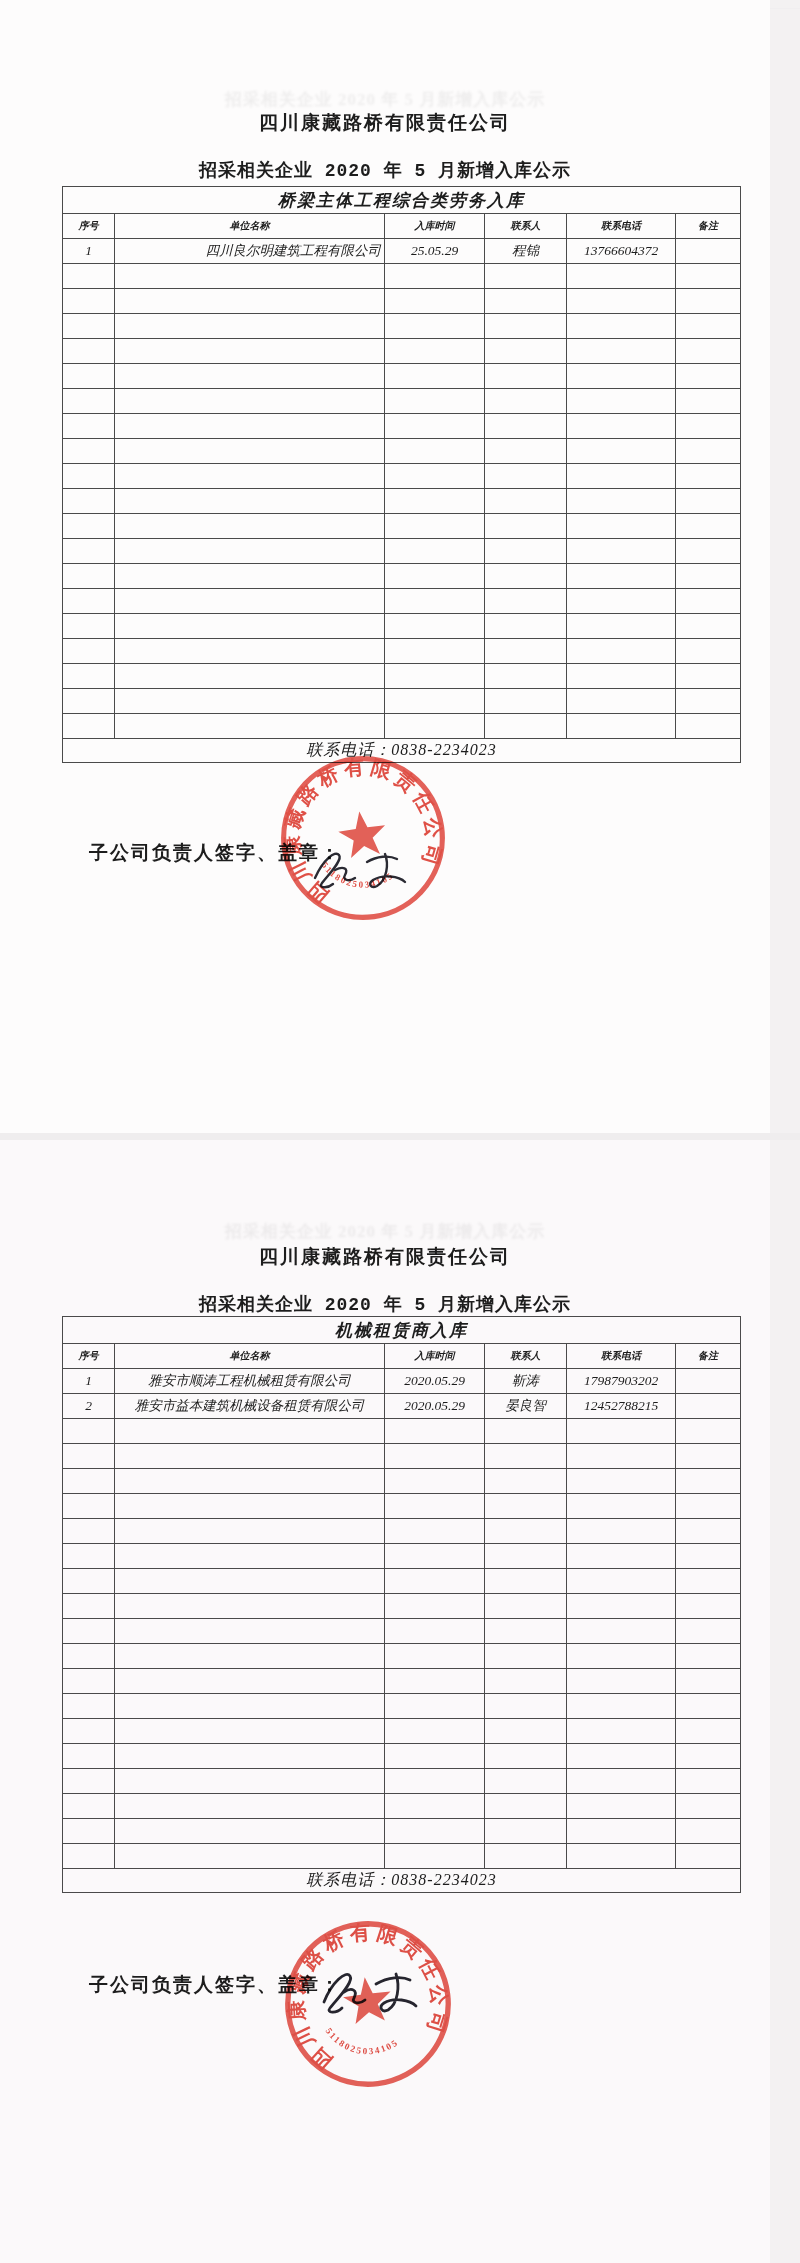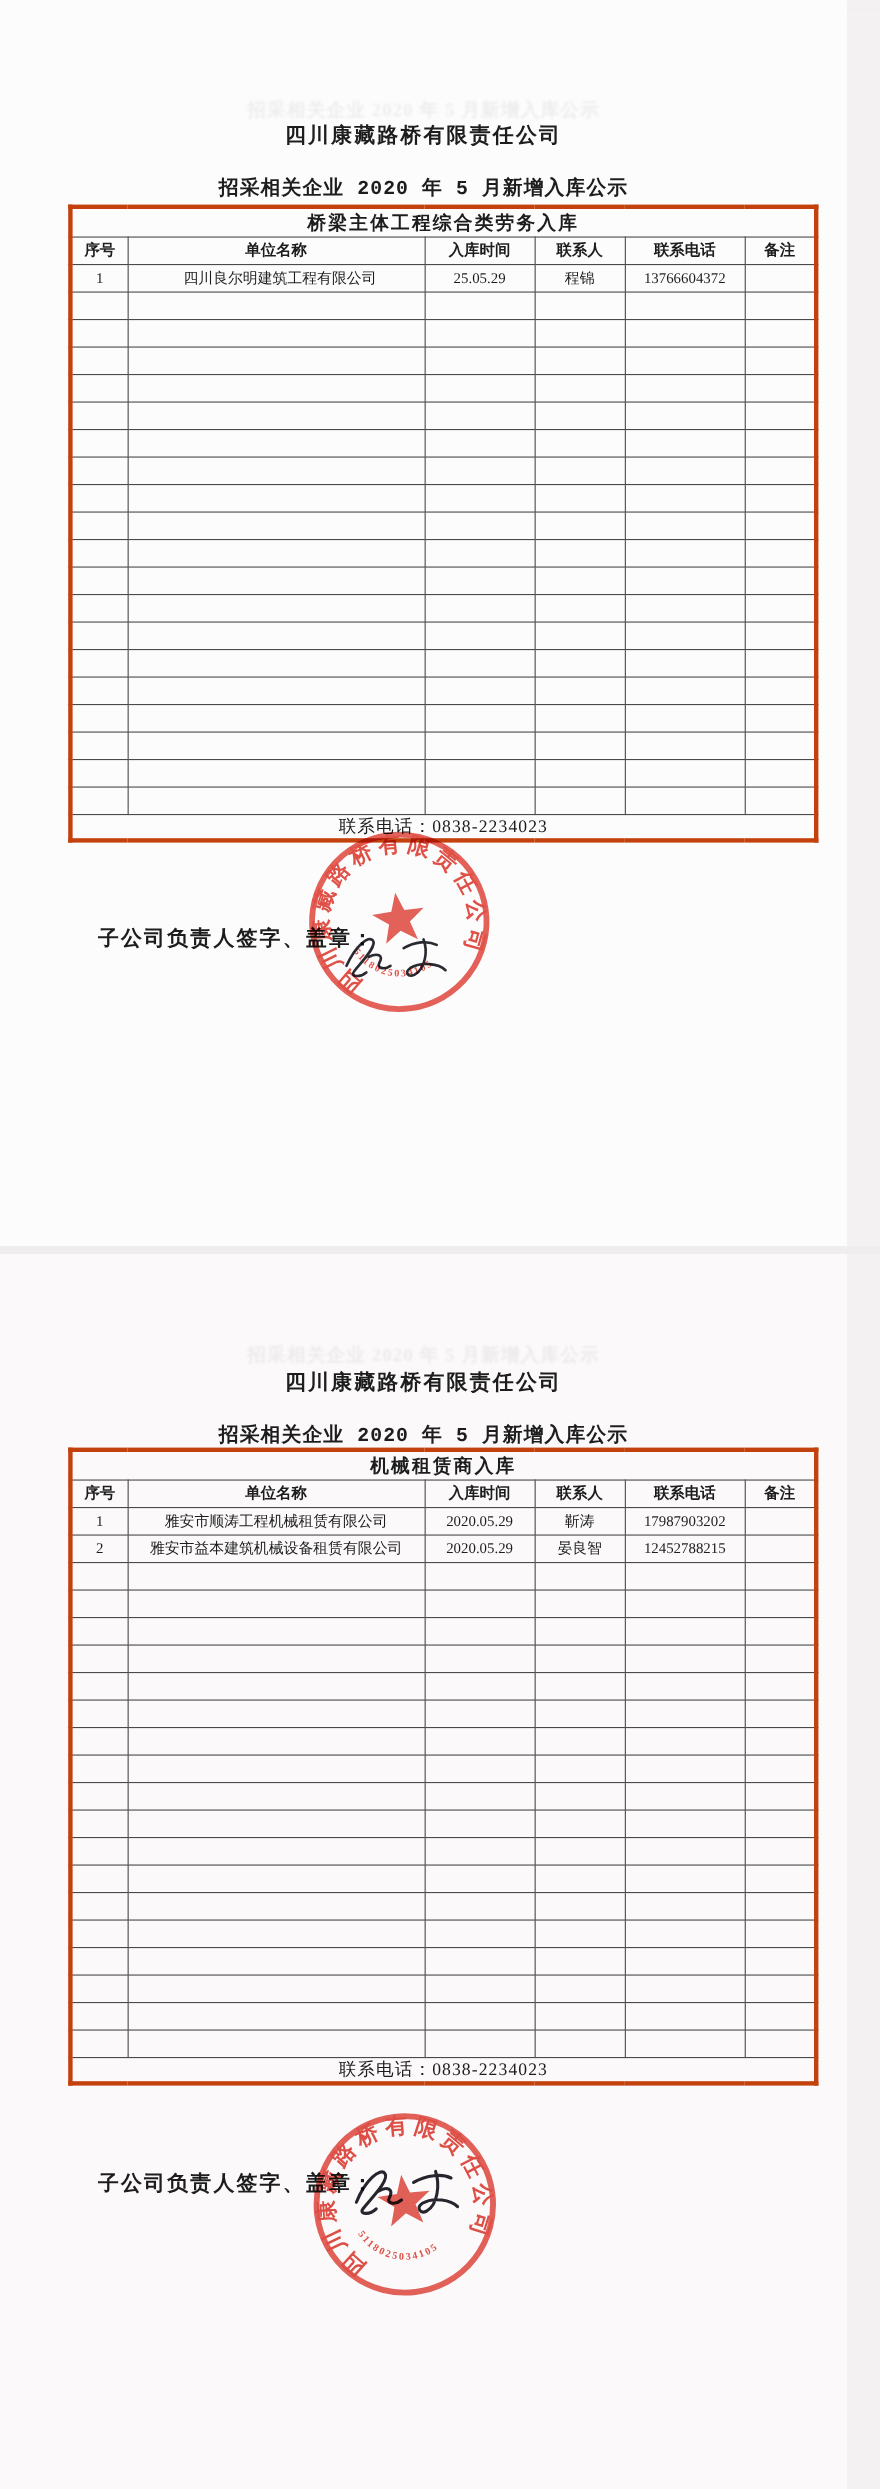--- a/index.html
+++ b/index.html
@@ -26,26 +26,26 @@
 
   table.doc-table {
     position:absolute; left:62px; width:678px;
     border-collapse:collapse; table-layout:fixed;
     background:transparent;
   }
   .doc-table th, .doc-table td {
     border:1px solid #4a4a4a; overflow:hidden; white-space:nowrap;
     text-align:center; padding:0 3px; box-sizing:border-box;
   }
-  .doc-table { border:4px solid #c2410c; }
+  .doc-table { border:1px solid #c2410c;font-style:italic; }
   .doc-table tr.cap th { height:27px; font-size:17px; font-weight:bold; letter-spacing:2px; }
-  .doc-table tr.hdr th { height:25px; font-size:14px; font-weight:bold; }
+  .doc-table tr.hdr th { height:25px; font-size:10px; font-weight:bold; }
   .doc-table tbody td  { height:25px; font-size:13.5px; }
   .doc-table tfoot td  { height:24px; font-size:16px; letter-spacing:1px; }
-  table.name-left tbody td:nth-child(2) { text-align:center; padding-left:10px; }
+  table.name-left tbody td:nth-child(2) { text-align:right; padding-left:10px; }
 
   .sig-label {
     position:absolute; left:89px; font-size:19px; font-weight:bold;
     letter-spacing:2px; white-space:nowrap;
   }
 
   .seal { position:absolute; mix-blend-mode:multiply; opacity:.93; }
   .seal text { font-family:"Liberation Serif", serif; fill:#df4339; }
   .seal .arc-company { font-size:21px; letter-spacing:5px; font-weight:bold; }
   .seal .arc-number  { font-size:9.5px; letter-spacing:2px; font-weight:bold; }

